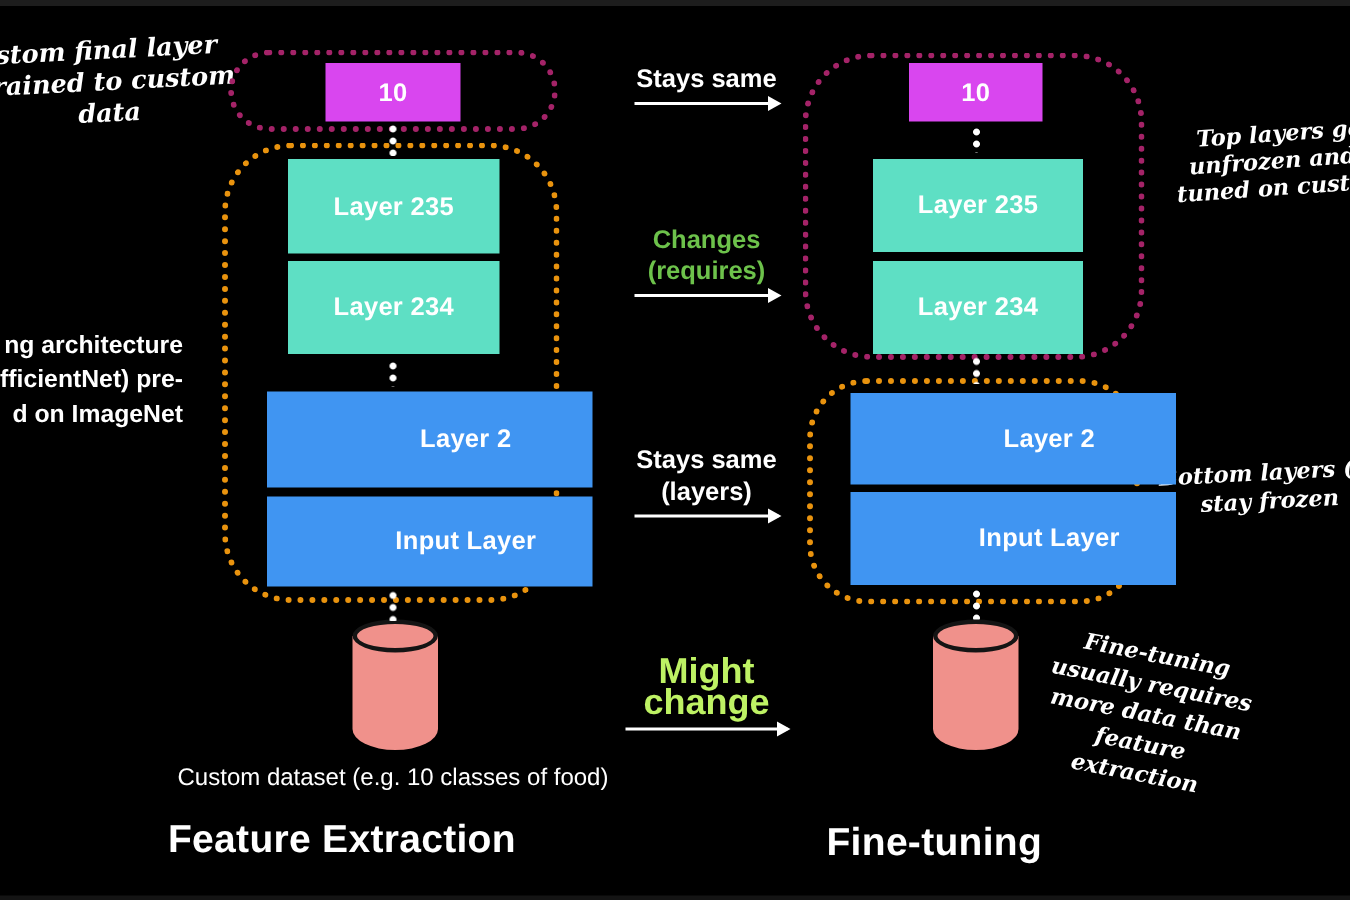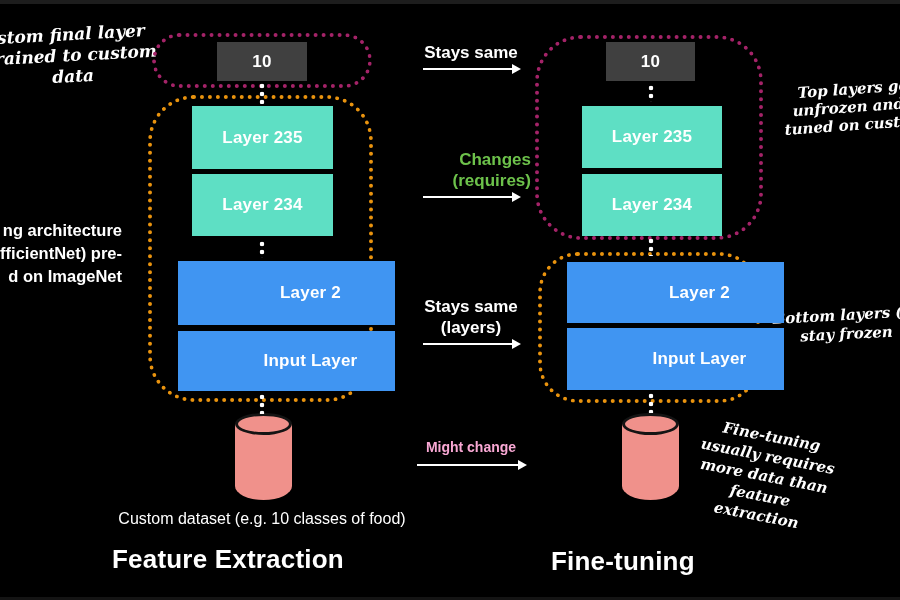--- a/index.html
+++ b/index.html
@@ -7,21 +7,21 @@
          font-family:"Liberation Sans",sans-serif;color:#fff;}
   .edge{position:absolute;left:0;right:0;background:#1d1d1d;}
   .edge.top{top:0;height:4px;}
   .edge.bottom{bottom:0;height:3px;background:#141414;}
 
   
   .box{position:absolute;display:flex;align-items:center;justify-content:center;
        font-weight:bold;color:#fff;font-size:17px;letter-spacing:.2px;}
   .teal{background:#5EDFC4;}
   .blue{background:#4095F2;padding-left:48px;}
-  .pinkbox{background:#404040;}
+  .pinkbox{background:#d946ef;}
 
   
   .dotted{position:absolute;border-style:dotted;box-sizing:border-box;background:transparent;}
   .magenta{border:4px dotted #A42368;}
   .orange{border:4px dotted #E9930E;}
 
   #dp-left{left:152px;top:33px;width:220px;height:55px;border-radius:28px;}
   #b10-left{left:217px;top:42px;width:90px;height:39px;}
   #do-left{left:148px;top:95px;width:225px;height:307px;border-radius:46px;}
   #l235-left{left:192px;top:106px;width:141px;height:63px;}
@@ -60,23 +60,23 @@
   .caption{position:absolute;left:72px;top:510px;width:380px;text-align:center;
            font-weight:normal;font-size:16px;}
   .col-title{position:absolute;text-align:left;font-weight:bold;font-size:26px;letter-spacing:.2px;}
   #title-left{left:112px;top:544px;width:300px;}
   #title-right{left:551px;top:546px;width:200px;}
 
   
   .mid-label{position:absolute;left:387px;width:120px;text-align:center;
              font-weight:bold;font-size:17px;line-height:21px;margin-left:24px;}
   #ml-top{top:42px;}
-  #ml-upper{top:149px;color:#6DC24B;text-align:right;}
+  #ml-upper{top:149px;color:#6DC24B;}
   #ml-lower{top:296px;}
-  #ml-bottom{top:437px;color:#f9a8d4;font-size:14px;}
+  #ml-bottom{top:437px;color:#bef264;font-size:24px;}
   .arrow{position:relative;height:2px;background:#fff;margin:5px auto 0;width:96px;}
   #ml-bottom .arrow{width:108px;margin-top:6px;}
   .arrow::after{content:"";position:absolute;right:-2px;top:-4px;width:0;height:0;
                 border-left:9px solid #fff;border-top:5px solid transparent;border-bottom:5px solid transparent;}
 
   
   .hand{position:absolute;font-family:"DejaVu Serif",serif;font-style:italic;font-weight:bold;
         color:#fff;text-align:center;}
   #note-top-left{left:-16px;top:24px;width:176px;font-size:17px;line-height:21px;transform:rotate(-3deg);}
   #note-top-right{left:770px;top:80px;width:168px;font-size:15px;line-height:18px;transform:rotate(-4deg);}

